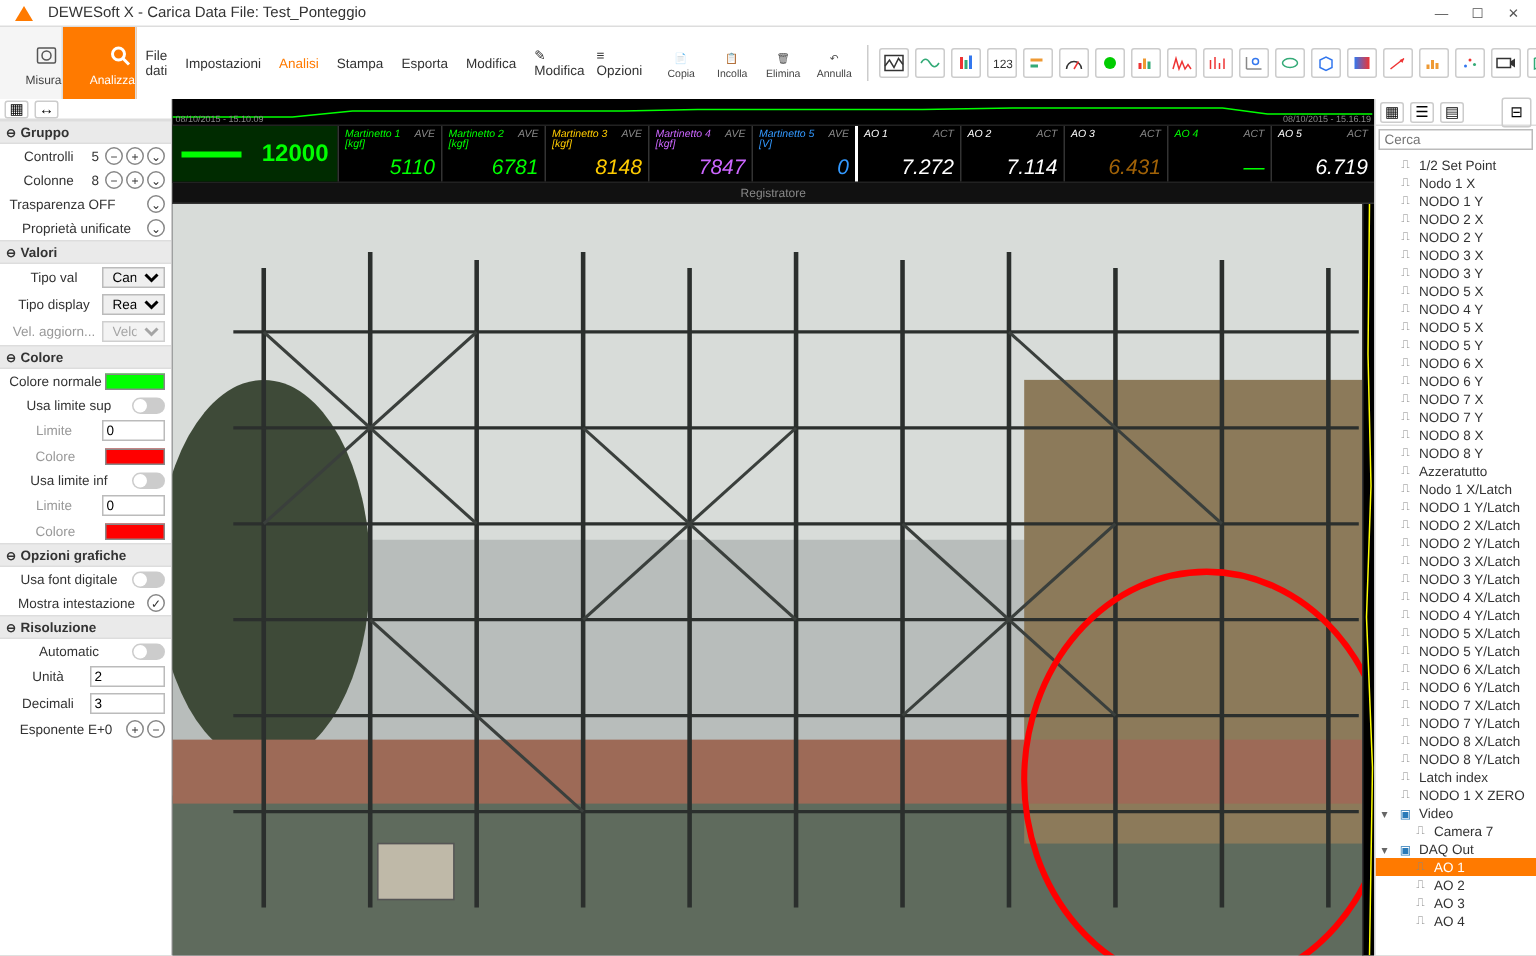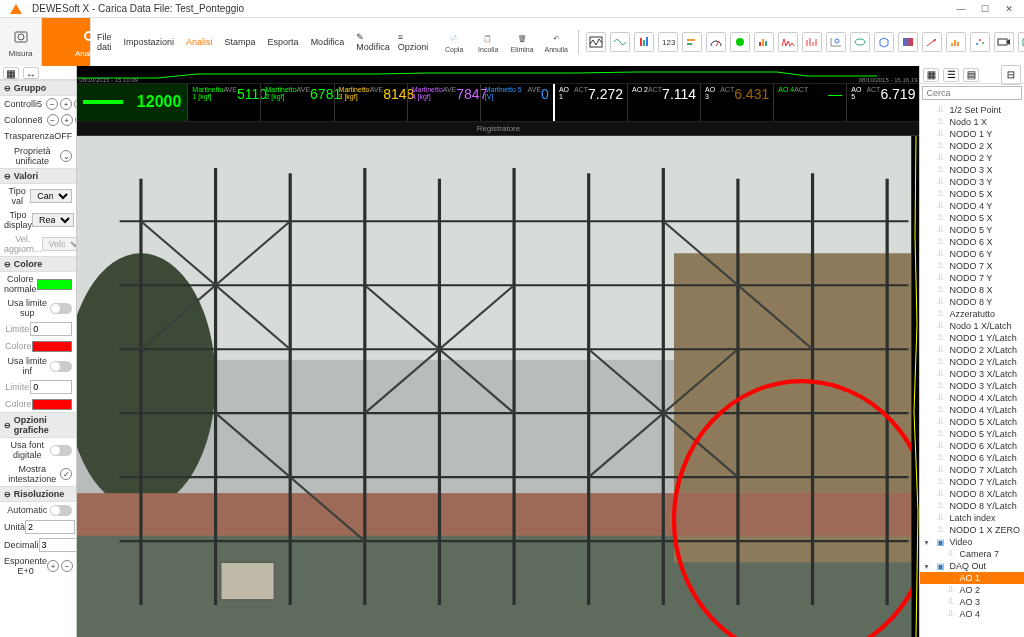--- a/index.html
+++ b/index.html
@@ -8,21 +8,21 @@
 
 .titlebar { height: 18px; background: #fff; display: flex; align-items: center; padding: 0 4px; border-bottom: 1px solid #ddd; }
 .titlebar .logo { width: 24px; height: 14px; display:flex; align-items:center; justify-content:center;}
 .titlebar .title { font-size: 10px; margin-left: 4px; color: #333; }
 .titlebar .wincontrols { margin-left: auto; display: flex; gap: 2px; }
 .titlebar .wincontrols div { width: 22px; height: 14px; display: flex; align-items: center; justify-content: center; font-size: 9px; color: #555; cursor: pointer; }
 
 
 .topstrip { height: 48px; background: #fff; display: flex; }
 .modetabs { display: flex; flex-direction: row; }
-.modetab { width: 42px; height: 48px; display: flex; flex-direction: column; align-items: center; justify-content: center; font-size: 8px; color: #444; background: #f5f5f5; border-right: 1px solid #ddd; cursor:pointer;}
+.modetab { width: 42px; height: 48px; display: flex; flex-direction: column; align-items: flex-end; justify-content: center; font-size: 8px; color: #444; background: #f5f5f5; border-right: 1px solid #ddd; cursor:pointer;}
 .modetab.active { background: #ff7a00; color: #fff; padding-left: 48px; }
 .modetab .icn { width: 20px; height: 20px; margin-bottom: 2px; display:flex; align-items:center; justify-content:center;}
 .ribarea { flex: 1; display: flex; flex-direction: row; align-items: center; }
 .menubar { height: 16px; display: flex; align-items: center; padding-left: 6px; gap: 12px; font-size: 9px; color: #333; }
 .menubar .menuitem { cursor: pointer; }
 .menubar .menuitem.active { color: #ff7a00; }
 .menubar .right { margin-left: auto; display:flex; gap:8px; padding-right:6px;}
 .toolbar { height: 32px; display: flex; align-items: center; gap: 2px; padding: 0 4px; }
 .tbicon { width: 32px; height: 28px; display: flex; flex-direction:column; align-items: center; justify-content: center; font-size: 7px; color:#444; cursor:pointer; border-radius:2px;}
 .tbicon .g { width:18px; height:14px; display:flex; align-items:center; justify-content:center;}
@@ -45,21 +45,21 @@
 .iconbtns { display:flex; gap:2px; }
 .circbtn { width:12px; height:12px; border:1px solid #888; border-radius:50%; display:flex; align-items:center; justify-content:center; font-size:8px; cursor:pointer; background:#fff;}
 
 .center { flex: 1; background: #000; display: flex; flex-direction: column; }
 .timeline { height: 18px; background: #000; position:relative; border-bottom:1px solid #222;}
 .timeline .t-curve { position:absolute; top:2px; left:0; right:0; height:14px;}
 .value-row { height: 38px; background: #000; display: flex; align-items: stretch; border-bottom:1px solid #222;}
 .bigval { width: 110px; background: #002b00; display: flex; align-items:center; justify-content:space-between; padding:0 6px;}
 .bigval .bar { width: 40px; height:4px; background:#00ff00;}
 .bigval .num { color:#00ff00; font-size:16px; font-weight:bold;}
-.chanbox { flex:1; min-width:60px; border-left:1px solid #333; padding:2px 4px; display:flex; flex-direction:row; justify-content:space-between;}
+.chanbox { flex:1; min-width:60px; border-left:1px solid #333; padding:2px 4px; display:flex; flex-direction:column; justify-content:space-between;font-style:italic;}
 .chanbox .cb-hdr { font-size:7px; display:flex; justify-content:space-between;}
 .chanbox .cb-val { font-size:14px; text-align:right;}
 .reglabel { height:14px; background:#111; color:#888; font-size:8px; display:flex; align-items:center; justify-content:center; border-bottom:1px solid #333;}
 .video-area { flex:1; position:relative; background:#888;}
 .video-svg { width:100%; height:100%; display:block;}
 
 .rightpanel { width: 108px; background: #fff; border-left: 1px solid #ccc; display:flex; flex-direction:column;}
 .rp-toolbar { height:18px; display:flex; align-items:center; gap:2px; padding:0 2px; border-bottom:1px solid #ddd;}
 .rp-search { height:18px; padding:2px;}
 .rp-search input { width:100%; height:14px; font-size:9px; border:1px solid #bbb; padding:0 3px;}

